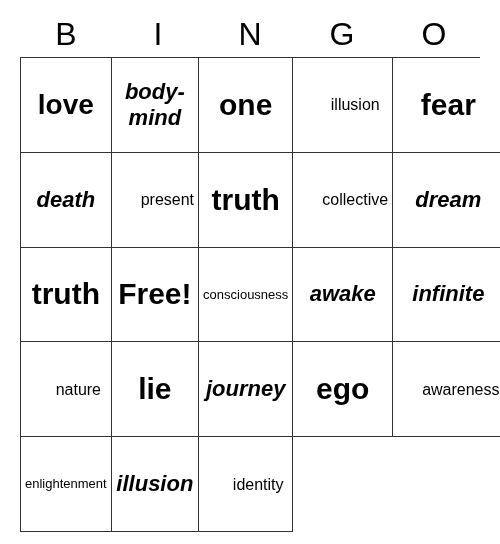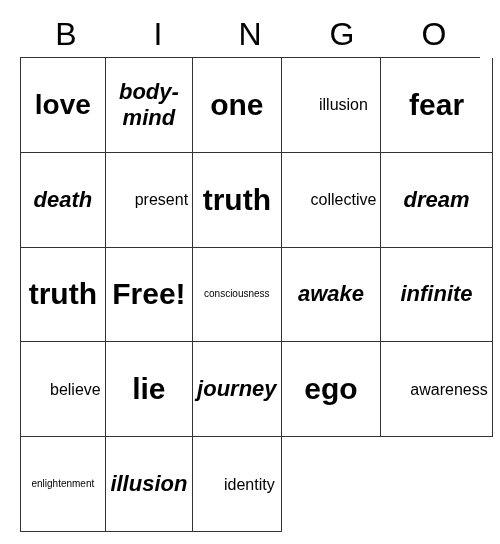--- a/index.html
+++ b/index.html
@@ -58,21 +58,21 @@
       padding: 4px;
       min-height: 80px;
     }
 
     .bingo-cell span {
       font-family: Arial, sans-serif;
       line-height: 1.2;
     }
 
     .text-small {
-      font-size: 10px;
+      font-size: 13px;
     }
 
     .text-medium {
       font-size: 16px;
       padding-left: 25px;
     }
 
     .text-large {
       font-size: 22px;
       font-weight: bold;
@@ -140,21 +140,21 @@
       <div class="bingo-cell">
         <span class="text-small">consciousness</span>
       </div>
       <div class="bingo-cell">
         <span class="text-large">awake</span>
       </div>
       <div class="bingo-cell">
         <span class="text-large">infinite</span>
       </div>
       <div class="bingo-cell">
-        <span class="text-medium">believe</span>
+        <span class="text-medium">nature</span>
       </div>
       <div class="bingo-cell">
         <span class="text-xxlarge">lie</span>
       </div>
       <div class="bingo-cell">
         <span class="text-large">journey</span>
       </div>
       <div class="bingo-cell">
         <span class="text-xxlarge">ego</span>
       </div>

